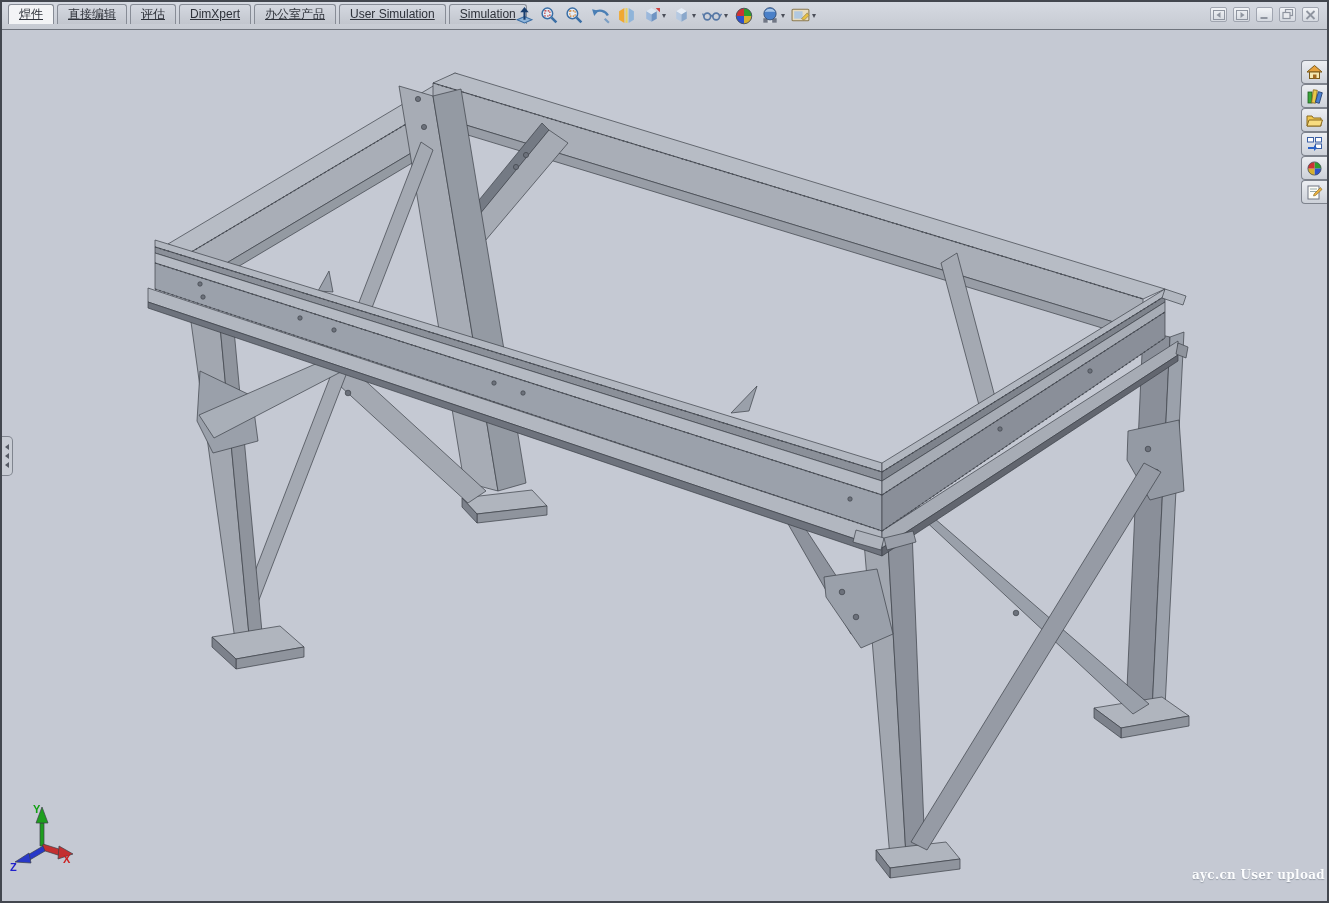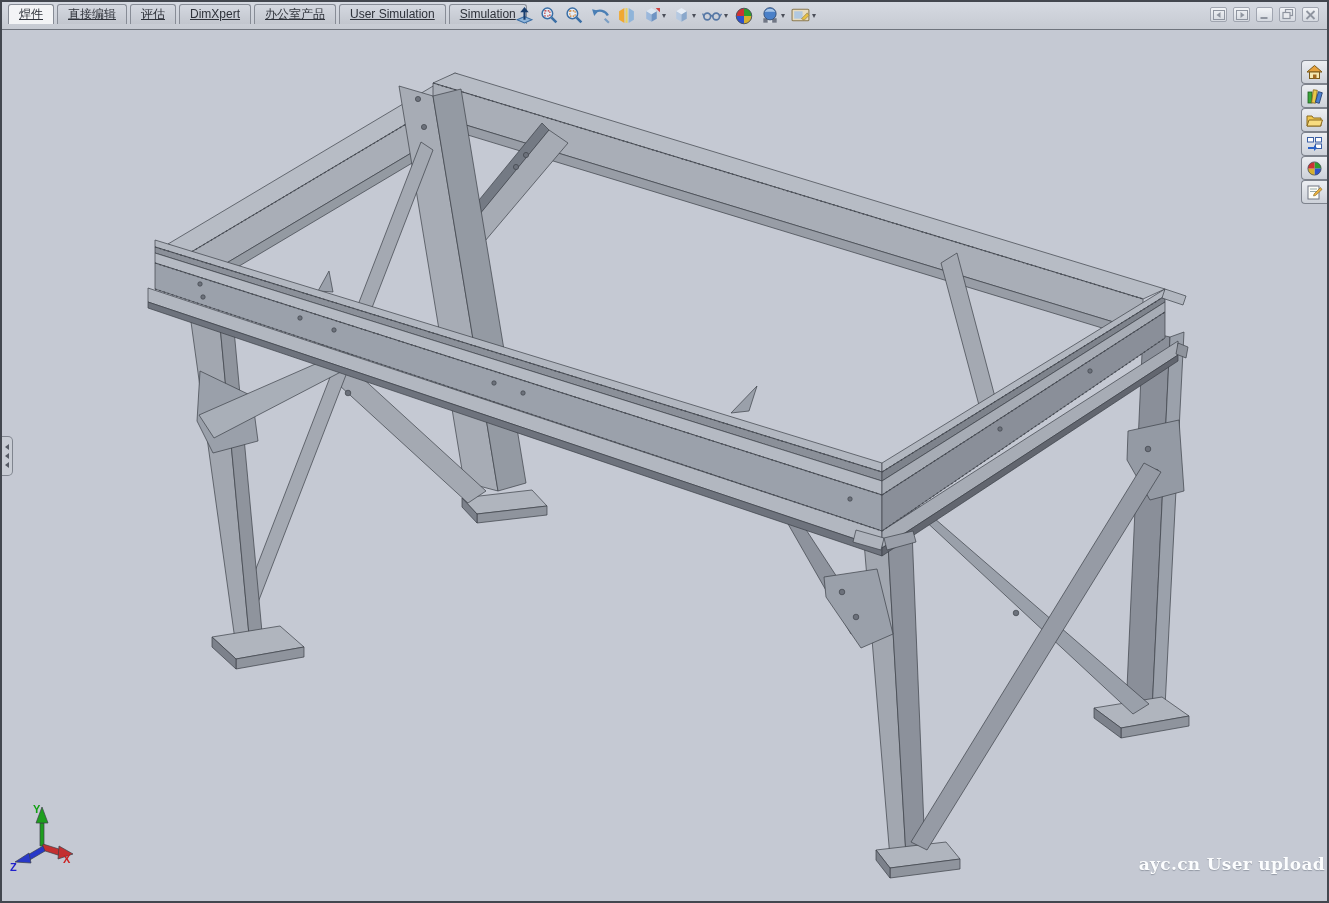--- a/index.html
+++ b/index.html
@@ -29,22 +29,22 @@
   .collapse-tab{position:absolute;left:0;top:406px;width:10px;height:38px;background:#c8ccd4;
     border:1px solid #80858f;border-left:none;border-radius:0 5px 5px 0;
     display:flex;flex-direction:column;align-items:center;justify-content:center;gap:3px;}
   .tri-l{width:0;height:0;border-top:3px solid transparent;border-bottom:3px solid transparent;
     border-right:4px solid #555a64;}
   
   .taskpane{position:absolute;right:0;top:30px;display:flex;flex-direction:column;}
   .tp-btn{width:26px;height:24px;box-sizing:border-box;border:1px solid #7e838d;border-right:none;
     border-radius:4px 0 0 4px;background:linear-gradient(#eceef2,#cdd1d9);
     display:flex;align-items:center;justify-content:center;margin-bottom:0px;}
-  .watermark{position:absolute;right:2px;bottom:28px;font-family:"DejaVu Serif",serif;
-    font-weight:bold;font-size:17px;color:#fcfdfe;letter-spacing:.3px;
+  .watermark{position:absolute;right:2px;bottom:20px;font-family:"DejaVu Serif",serif;
+    font-weight:bold;font-size:12px;color:#fcfdfe;letter-spacing:.3px;
     text-shadow:0 1px 1px rgba(110,116,130,.55);}
 </style>
 </head>
 <body>
 
 <div class="window">
 
   <div class="topbar">
     <div class="tabs">
       <div class="tab active">焊件</div>

